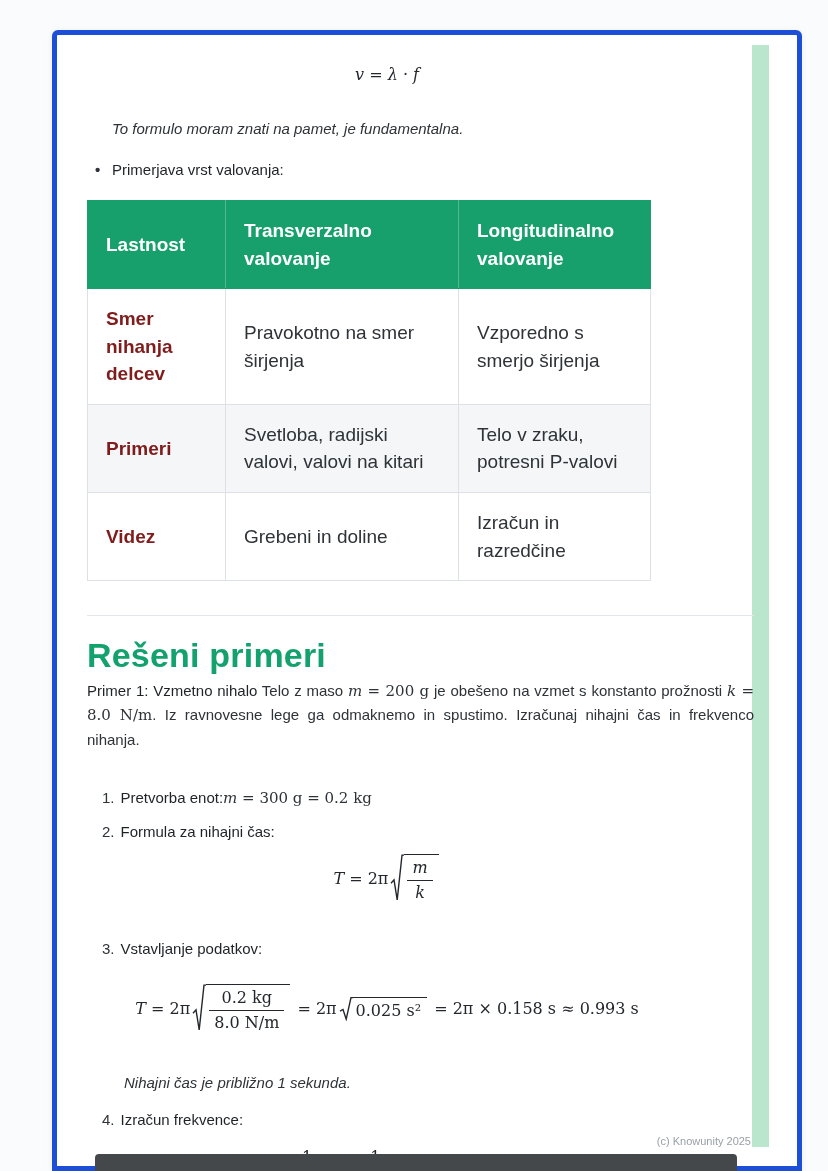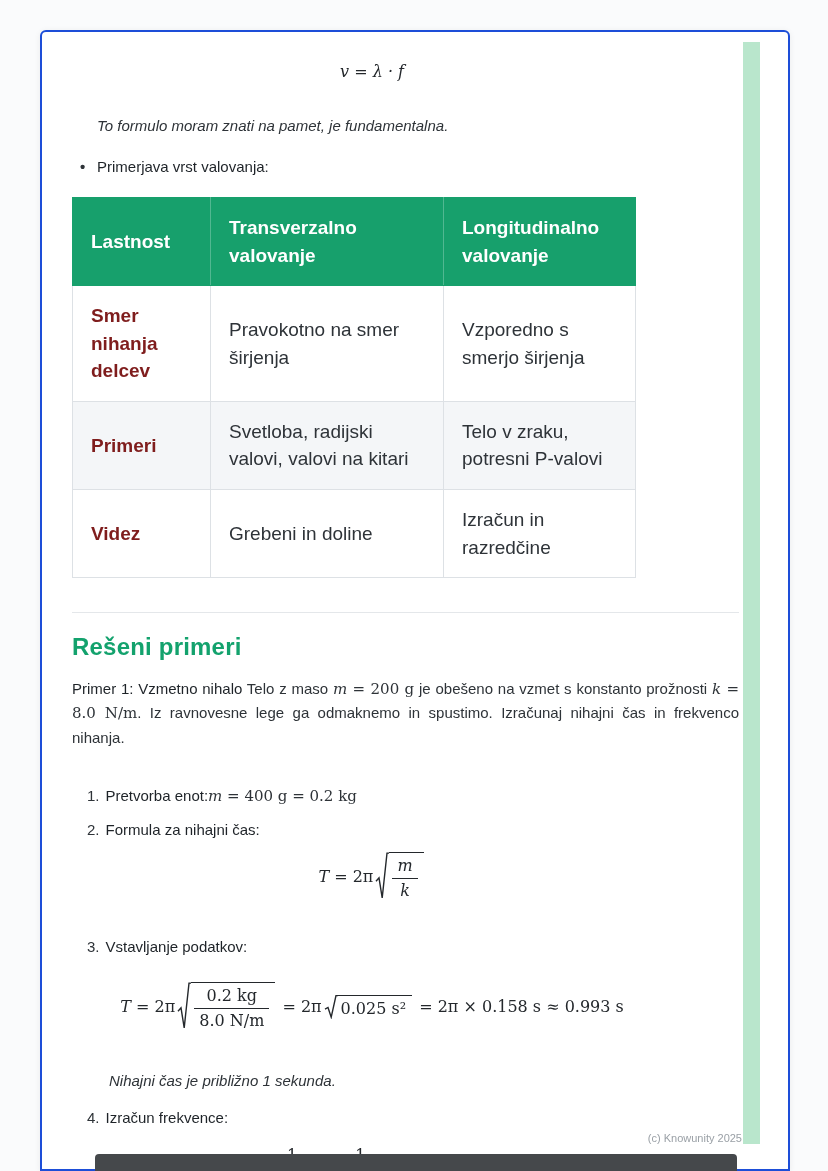--- a/index.html
+++ b/index.html
@@ -6,23 +6,23 @@
   html,body { width:828px; height:1171px; }
   body {
     position:relative;
     background:#fafbfc;
     font-family:"Liberation Sans", sans-serif;
     color:#2e3338;
     font-size:15px;
     overflow:hidden;
   }
   .sheet {
-    position:absolute; left:40px; top:30px; width:750px; height:1141px;
+    position:absolute; left:52px; top:30px; width:750px; height:1141px;
     background:#ffffff;
-    border:2px solid #1d4ed8;
+    border:5px solid #1d4ed8;
     border-radius:6px 6px 0 0;
     box-shadow:0 1px 6px rgba(0,0,0,0.07);
   }
   .stripe {
     position:absolute; top:10px; right:28px; width:17px; height:1102px;
     background:#b9e6cc; z-index:1;
   }
   .content {
     position:absolute; left:30px; top:0; width:667px; z-index:2;
   }
@@ -52,23 +52,23 @@
   .wave-table td {
     padding:16px 18px; border:1px solid #dde1e5; vertical-align:middle; line-height:1.45;
     color:#2e3338; background:#ffffff;
   }
   .wave-table tr.alt td { background:#f4f6f8; }
   .wave-table td.rowlabel { font-weight:700; color:#7f1d1d; }
 
   .divider { margin-top:34px; border-top:1.5px solid #e4e7ea; width:667px; }
 
   h2.section-title {
-    margin-top:20px; font-size:24px; font-weight:700; color:#13a26d; letter-spacing:0.2px;
-  }
-  .para { margin-top:16px; text-align:justify; line-height:1.55; }
+    margin-top:20px; font-size:34px; font-weight:700; color:#13a26d; letter-spacing:0.2px;
+  }
+  .para { margin-top:4px; text-align:justify; line-height:1.55; }
 
   .step { margin-top:12px; padding-left:15px; line-height:1.5; }
   .step .stepnum { display:inline-block; min-width:12px; margin-right:6px; }
   .step1 { margin-top:36px; }
   .step3 { margin-top:34px; }
   .step4 { margin-top:18px; }
   .fT   { margin-top:10px; }
   .fC   { margin-top:24px; }
   .fF   { margin-top:16px; }
   .note2 { margin-top:40px;margin-left:37px; }
@@ -143,21 +143,21 @@
       </tbody>
     </table>
 
     <div class="divider"></div>
 
     <h2 class="section-title">Rešeni primeri</h2>
 
     <p class="para"><span class="bold">Primer 1: Vzmetno nihalo</span><span> Telo z maso </span><span class="math"><span class="mvar">m</span><span> = 200 g</span></span><span> je obešeno na vzmet s konstanto prožnosti </span><span class="math"><span class="mvar">k</span><span> = 8.0 N/m</span></span><span>. Iz ravnovesne lege ga odmaknemo in spustimo. Izračunaj nihajni čas in frekvenco nihanja.</span></p>
 
     <div class="step step1">
-      <span class="stepnum">1.</span><span class="bold">Pretvorba enot:</span><span class="math"><span class="mvar">m</span><span> = 400 g = 0.2 kg</span></span>
+      <span class="stepnum">1.</span><span class="bold">Pretvorba enot:</span><span class="math"><span class="mvar">m</span><span> = 300 g = 0.2 kg</span></span>
     </div>
 
     <div class="step">
       <span class="stepnum">2.</span><span class="bold">Formula za nihajni čas:</span>
     </div>
 
     <div class="formula fT math">
       <span class="mvar">T</span><span> = 2π</span><span class="sqrt"><span class="sign">
             <svg viewBox="0 0 14 30" preserveAspectRatio="none" aria-hidden="true">
               <path d="M1 17.5 L4 15.5 L7.2 27.5 L12 0.7 L14 0.7" fill="none" stroke="#24282c" stroke-width="1.4" vector-effect="non-scaling-stroke"></path>

